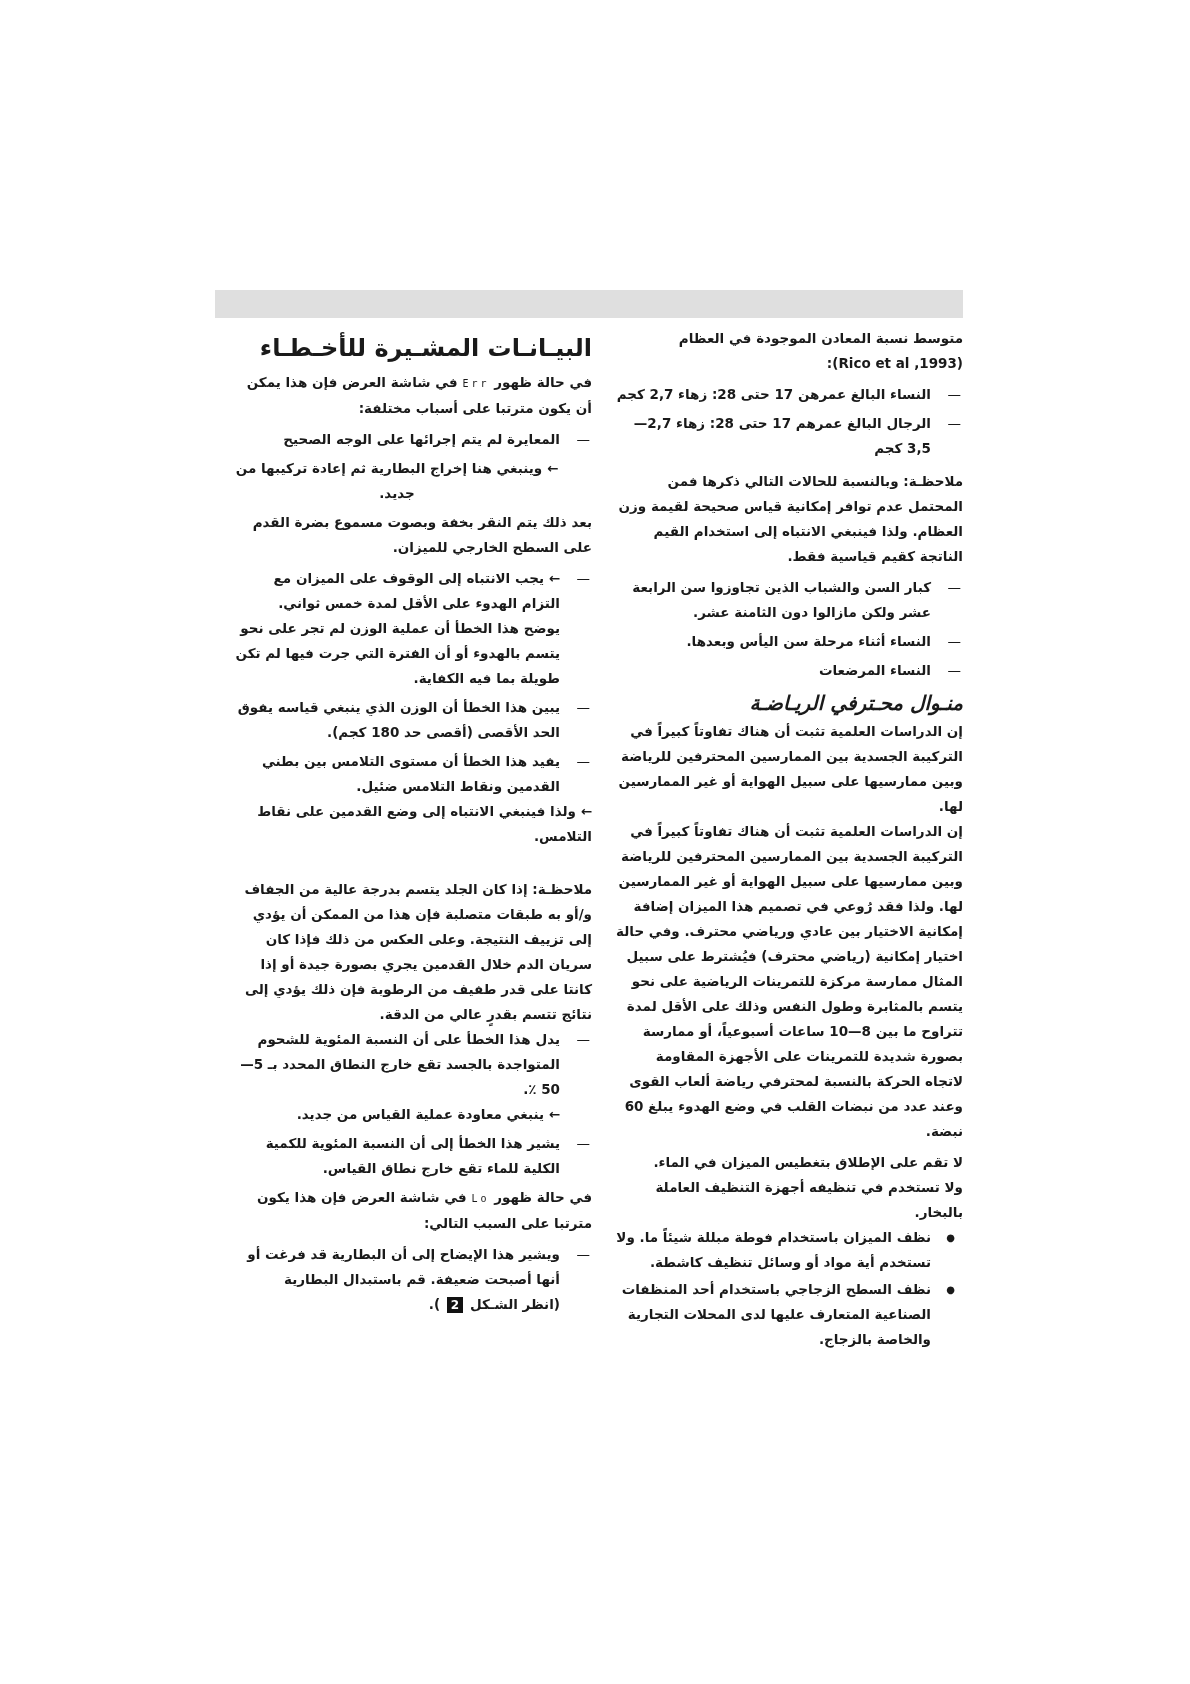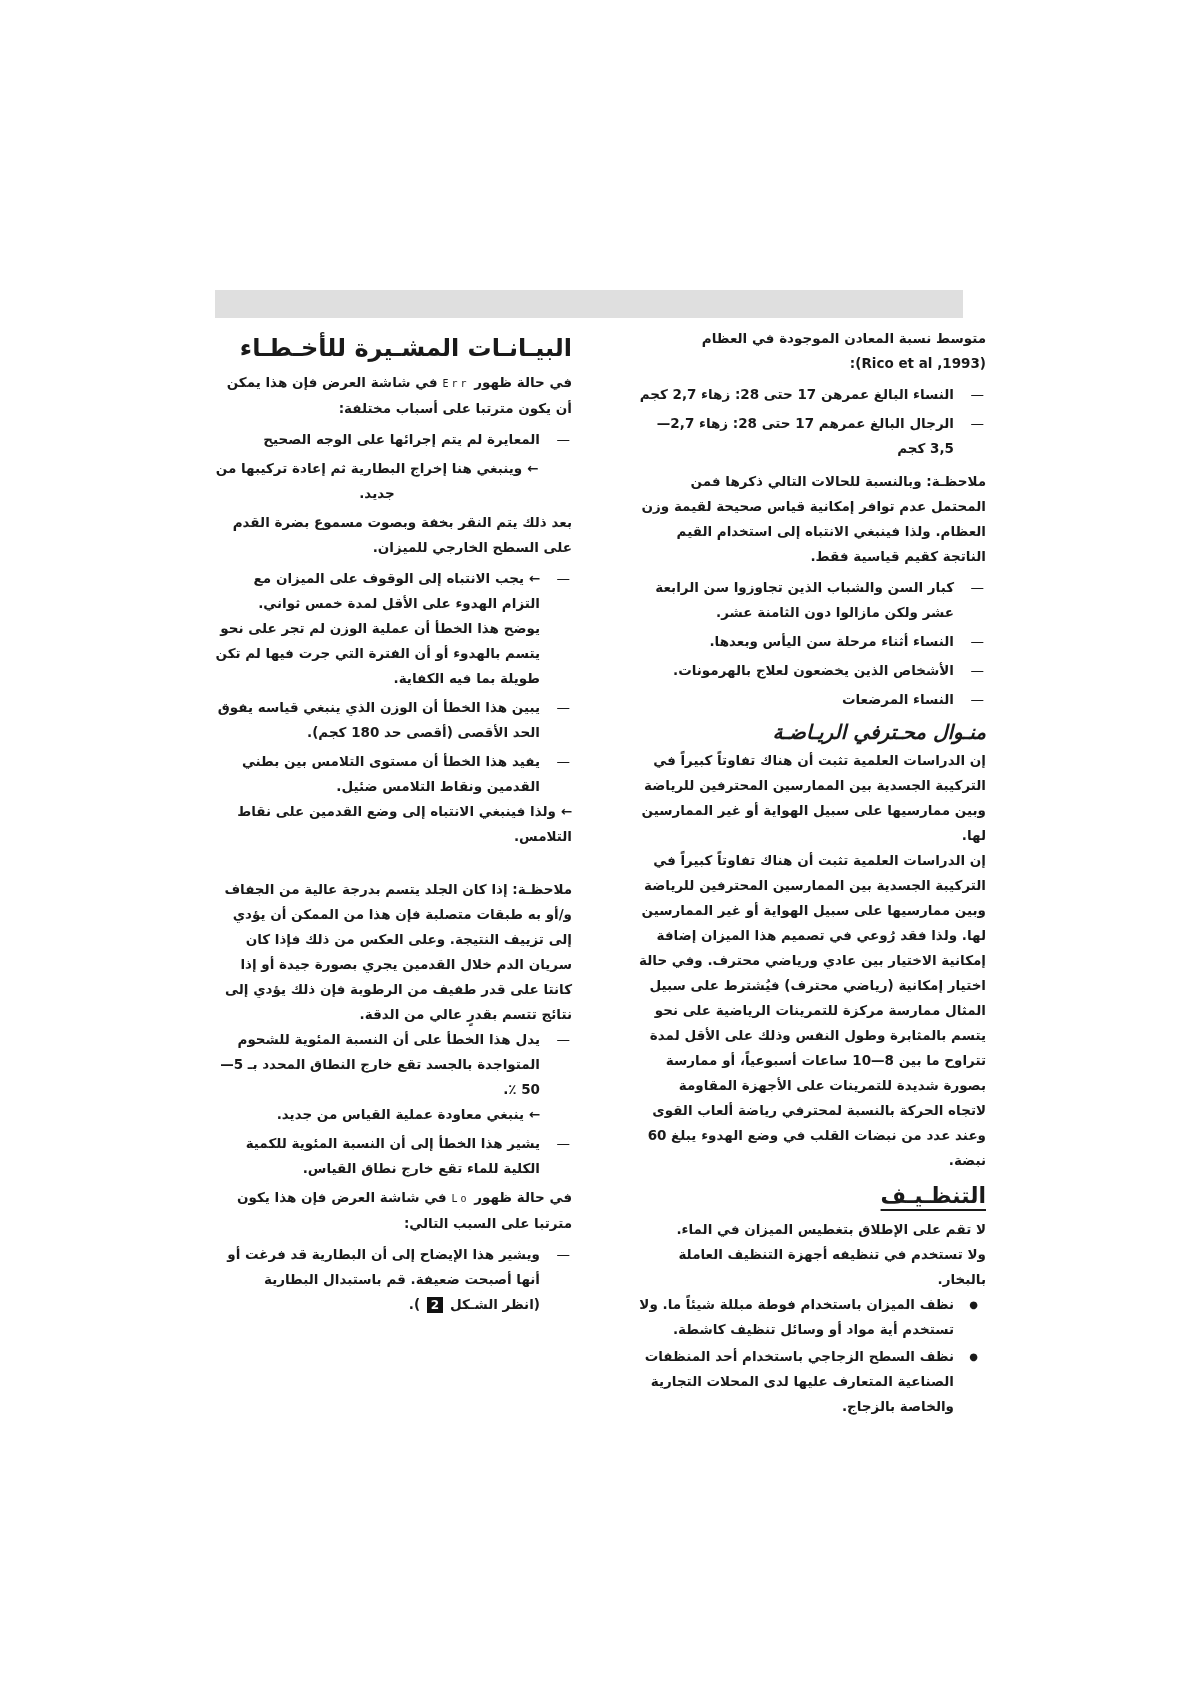--- a/index.html
+++ b/index.html
@@ -1,21 +1,21 @@
 <!DOCTYPE html>
 <html><head>
 <meta charset="utf-8">
 <style>
   html, body { margin: 0; padding: 0; background: #ffffff; }
   body { width: 1190px; height: 1684px; position: relative; overflow: hidden;
          font-family: "DejaVu Sans", sans-serif; color: #1a1a1a; }
   .band { position: absolute; left: 215px; top: 290px; width: 748px; height: 28px; background: #dfdfdf; }
   .col { position: absolute; direction: rtl; text-align: right; font-size: 13.5px; line-height: 25px; font-weight: bold; }
-  .col-right { left: 638px; top: 326px; width: 348px; }
-  .col-left { left: 214px; top: 330px; width: 358px; }
+  .col-right { left: 615px; top: 326px; width: 348px; }
+  .col-left { left: 234px; top: 330px; width: 358px; }
   .p { margin: 0 0 6px 0; }
   .h1 { font-size: 24px; line-height: 36px; font-weight: bold; margin: 0 0 4px 0; letter-spacing: 1px; }
   .h2 { font-size: 20px; line-height: 28px; font-weight: bold; font-style: italic; margin: 6px 0 2px 0; }
   .h3 { font-size: 22px; line-height: 34px; font-weight: bold; margin: 4px 0 4px 0; text-decoration: underline; text-underline-offset: 6px; }
   .dash { position: relative; padding-right: 32px; margin: 0 0 4px 0; }
   .dash::before { content: "—"; position: absolute; right: 2px; top: 0; font-weight: normal; }
   .bullet { position: relative; padding-right: 32px; margin: 0 0 2px 0; }
   .bullet::before { content: "●"; position: absolute; right: 8px; top: 0; font-size: 10px; }
   .arrow { padding-right: 32px; margin: 0 0 4px 0; text-align: center; }
   .note-label { font-weight: bold; }
@@ -36,28 +36,26 @@
   <p class="dash">النساء البالغ عمرهن 17 حتى 28: زهاء 2,7 كجم</p>
   <p class="dash">الرجال البالغ عمرهم 17 حتى 28: زهاء 2,7—3,5 كجم</p>
 
   <p class="p" style="margin-top:8px;">
     <span class="note-label">ملاحظـة:</span>
     <span>وبالنسبة للحالات التالي ذكرها فمن المحتمل عدم توافر إمكانية قياس صحيحة لقيمة وزن العظام. ولذا فينبغي الانتباه إلى استخدام القيم الناتجة كقيم قياسية فقط.</span>
   </p>
 
   <p class="dash">كبار السن والشباب الذين تجاوزوا سن الرابعة عشر ولكن مازالوا دون الثامنة عشر.</p>
   <p class="dash">النساء أثناء مرحلة سن اليأس وبعدها.</p>
-  <p class="dash">الأشخاص الذين يخضعون لعلاج بالهرمونات.</p>
   <p class="dash">النساء المرضعات</p>
 
   <div class="h2">منـوال محـترفي الريـاضـة</div>
   <p class="p" style="margin:0;">إن الدراسات العلمية تثبت أن هناك تفاوتاً كبيراً في التركيبة الجسدية بين الممارسين المحترفين للرياضة وبين ممارسيها على سبيل الهواية أو غير الممارسين لها.</p>
   <p class="p">إن الدراسات العلمية تثبت أن هناك تفاوتاً كبيراً في التركيبة الجسدية بين الممارسين المحترفين للرياضة وبين ممارسيها على سبيل الهواية أو غير الممارسين لها. ولذا فقد رُوعي في تصميم هذا الميزان إضافة إمكانية الاختيار بين عادي ورياضي محترف. وفي حالة اختيار إمكانية (رياضي محترف) فيُشترط على سبيل المثال ممارسة مركزة للتمرينات الرياضية على نحو يتسم بالمثابرة وطول النفس وذلك على الأقل لمدة تتراوح ما بين 8—10 ساعات أسبوعياً، أو ممارسة بصورة شديدة للتمرينات على الأجهزة المقاومة لاتجاه الحركة بالنسبة لمحترفي رياضة ألعاب القوى وعند عدد من نبضات القلب في وضع الهدوء يبلغ 60 نبضة.</p>
 
-  <div class="h3">التنظـيـف</div>
   <p class="p" style="margin:0;">
     <span>لا تقم على الإطلاق بتغطيس الميزان في الماء.</span><br>
     <span>ولا تستخدم في تنظيفه أجهزة التنظيف العاملة بالبخار.</span>
   </p>
   <p class="bullet">نظف الميزان باستخدام فوطة مبللة شيئاً ما. ولا تستخدم أية مواد أو وسائل تنظيف كاشطة.</p>
   <p class="bullet">نظف السطح الزجاجي باستخدام أحد المنظفات الصناعية المتعارف عليها لدى المحلات التجارية والخاصة بالزجاج.</p>
 </div>
 
 <div class="col col-left">
   <div class="h1">البيـانـات المشـيرة للأخـطـاء</div>

